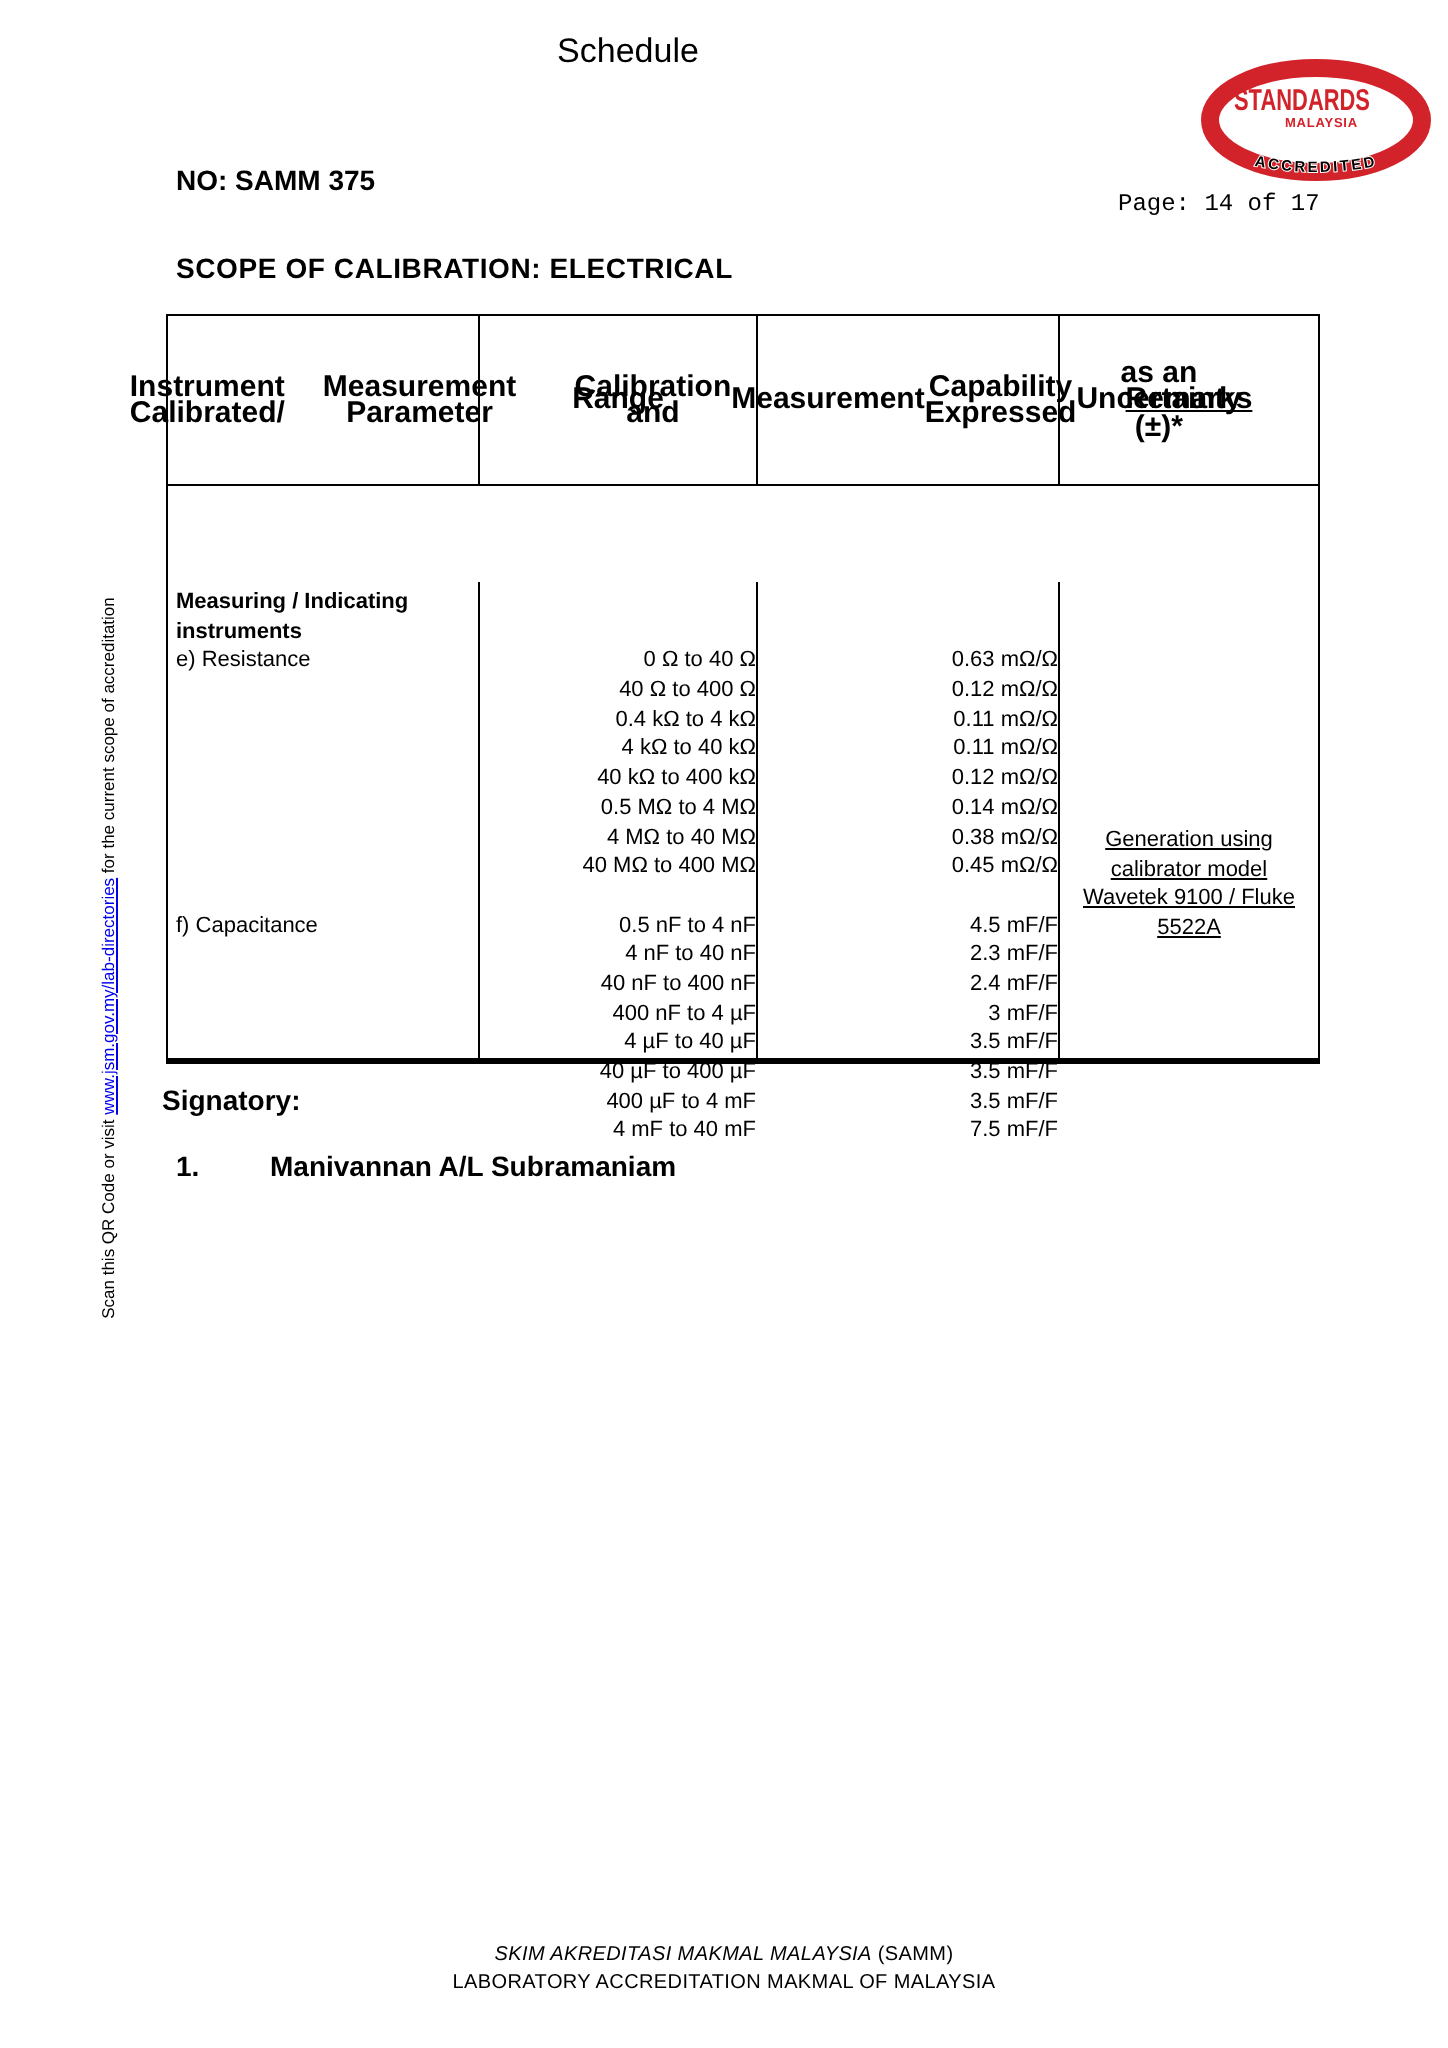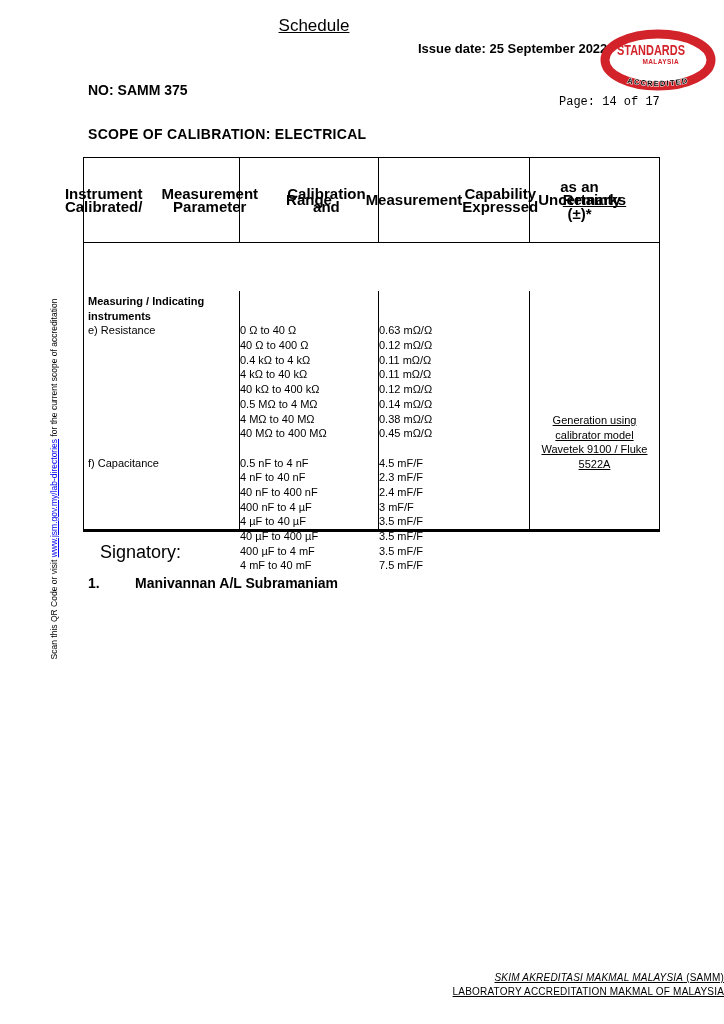--- a/index.html
+++ b/index.html
@@ -1,58 +1,57 @@
 <!DOCTYPE html>
 <html><head>
 <meta charset="utf-8">
 <style>
   html,body{margin:0;padding:0;}
   body{
     width:724px;height:1024px;position:relative;background:#ffffff;color:#000;
     font-family:"Liberation Sans","DejaVu Sans",sans-serif;overflow:hidden;
   }
-  .page-title{position:absolute;top:16px;left:0;width:628px;text-align:center;font-size:17px;text-decoration:underline;}
+  .page-title{position:absolute;top:16px;left:0;width:628px;text-align:center;font-size:17px;}
   .issue-block{position:absolute;left:418px;top:41px;font-weight:bold;font-size:13px;line-height:16px;white-space:nowrap;}
   .logo{position:absolute;left:599px;top:29px;}
   .doc-no{position:absolute;left:88px;top:82px;font-weight:bold;font-size:14px;}
   .page-info{position:absolute;left:559px;top:95px;font-size:12px;font-family:Liberation Mono, monospace;}
   .scope{position:absolute;left:88px;top:126px;font-weight:bold;font-size:14px;letter-spacing:0.3px;}
 
   .cal-table{position:absolute;left:83px;top:157px;width:575px;border:1px solid #000;border-bottom-width:3px;}
   .thead{display:flex;height:84px;border-bottom:1px solid #000;}
   .th{box-sizing:border-box;display:flex;justify-content:center;align-items:center;
       text-align:center;font-weight:bold;font-size:15px;line-height:13.5px;}
   .tbody{display:flex;height:286px;}
   .bcol{box-sizing:border-box;font-size:11px;line-height:14.7px;padding-top:3px;margin-top:48px;}
   .c1{width:156px;gap:19px;} .c2{width:139px;} .c3{width:151px;} .c4{width:129px;text-decoration:underline;}
   .th:not(:last-child),.bcol:not(:last-child){border-right:1px solid #000;}
   .bcol .line{height:14.7px;white-space:nowrap;overflow:visible;}
   .bcol.param .line{text-align:left;padding-left:4px;}
-  .bcol.range .line,.bcol.unc .line{text-align:left;}
+  .bcol.range .line,.bcol.unc .line{text-align:right;}
   .line.b{font-weight:bold;}
   .remarks{margin-top:119px;text-align:center;font-size:11px;line-height:14.5px;padding:0 4px;}
 
-  .signatory-label{position:absolute;left:100px;top:542px;font-weight:normal;font-size:18px;}
+  .signatory-label{position:absolute;left:81px;top:542px;font-weight:bold;font-size:14px;}
   .signatory-list{position:absolute;left:88px;top:575px;font-weight:bold;font-size:14px;}
   .signatory-row .num{display:inline-block;width:47px;}
 
   .sidebar{position:absolute;left:-132px;top:473px;width:372px;height:12px;line-height:12px;
            text-align:center;transform:rotate(-90deg);font-size:8.5px;white-space:nowrap;}
   .sidebar a{text-decoration:underline;cursor:pointer;}
 
-  .footer{position:absolute;left:0;top:971px;width:724px;text-align:right;font-size:10px;line-height:14px;letter-spacing:0.2px;text-decoration:underline;}
+  .footer{position:absolute;left:0;top:971px;width:724px;text-align:center;font-size:10px;line-height:14px;letter-spacing:0.2px;}
   .footer .it{font-style:italic;}
 </style>
 </head>
 <body>
 
 <div class="page-title">Schedule</div>
 
 <div class="issue-block">
-  <div>Issue date: 25 September 2022</div>
 </div>
 
 <svg class="logo" width="118" height="62" viewBox="0 0 118 62" xmlns="http://www.w3.org/2000/svg" xmlns:xlink="http://www.w3.org/1999/xlink">
   <ellipse cx="59" cy="31" rx="53" ry="26" fill="#ffffff" stroke="#d2232a" stroke-width="9"></ellipse>
   <text x="52" y="26" text-anchor="middle" font-size="15" font-weight="bold" fill="#d2232a" textLength="68" lengthAdjust="spacingAndGlyphs">STANDARDS</text>
   <text x="80" y="34.5" text-anchor="end" font-size="6.5" font-weight="bold" fill="#d2232a" letter-spacing="0.4">MALAYSIA</text>
   <path id="arcpath" d="M 13 50 Q 59 64 105 50" fill="none"></path>
   <text font-size="7.5" font-weight="bold" fill="#000000" letter-spacing="1.3" style="paint-order:stroke;stroke:#ffffff;stroke-width:1;">
     <textPath href="#arcpath" xlink:href="#arcpath" startOffset="50%" text-anchor="middle">ACCREDITED</textPath>
   </text>

